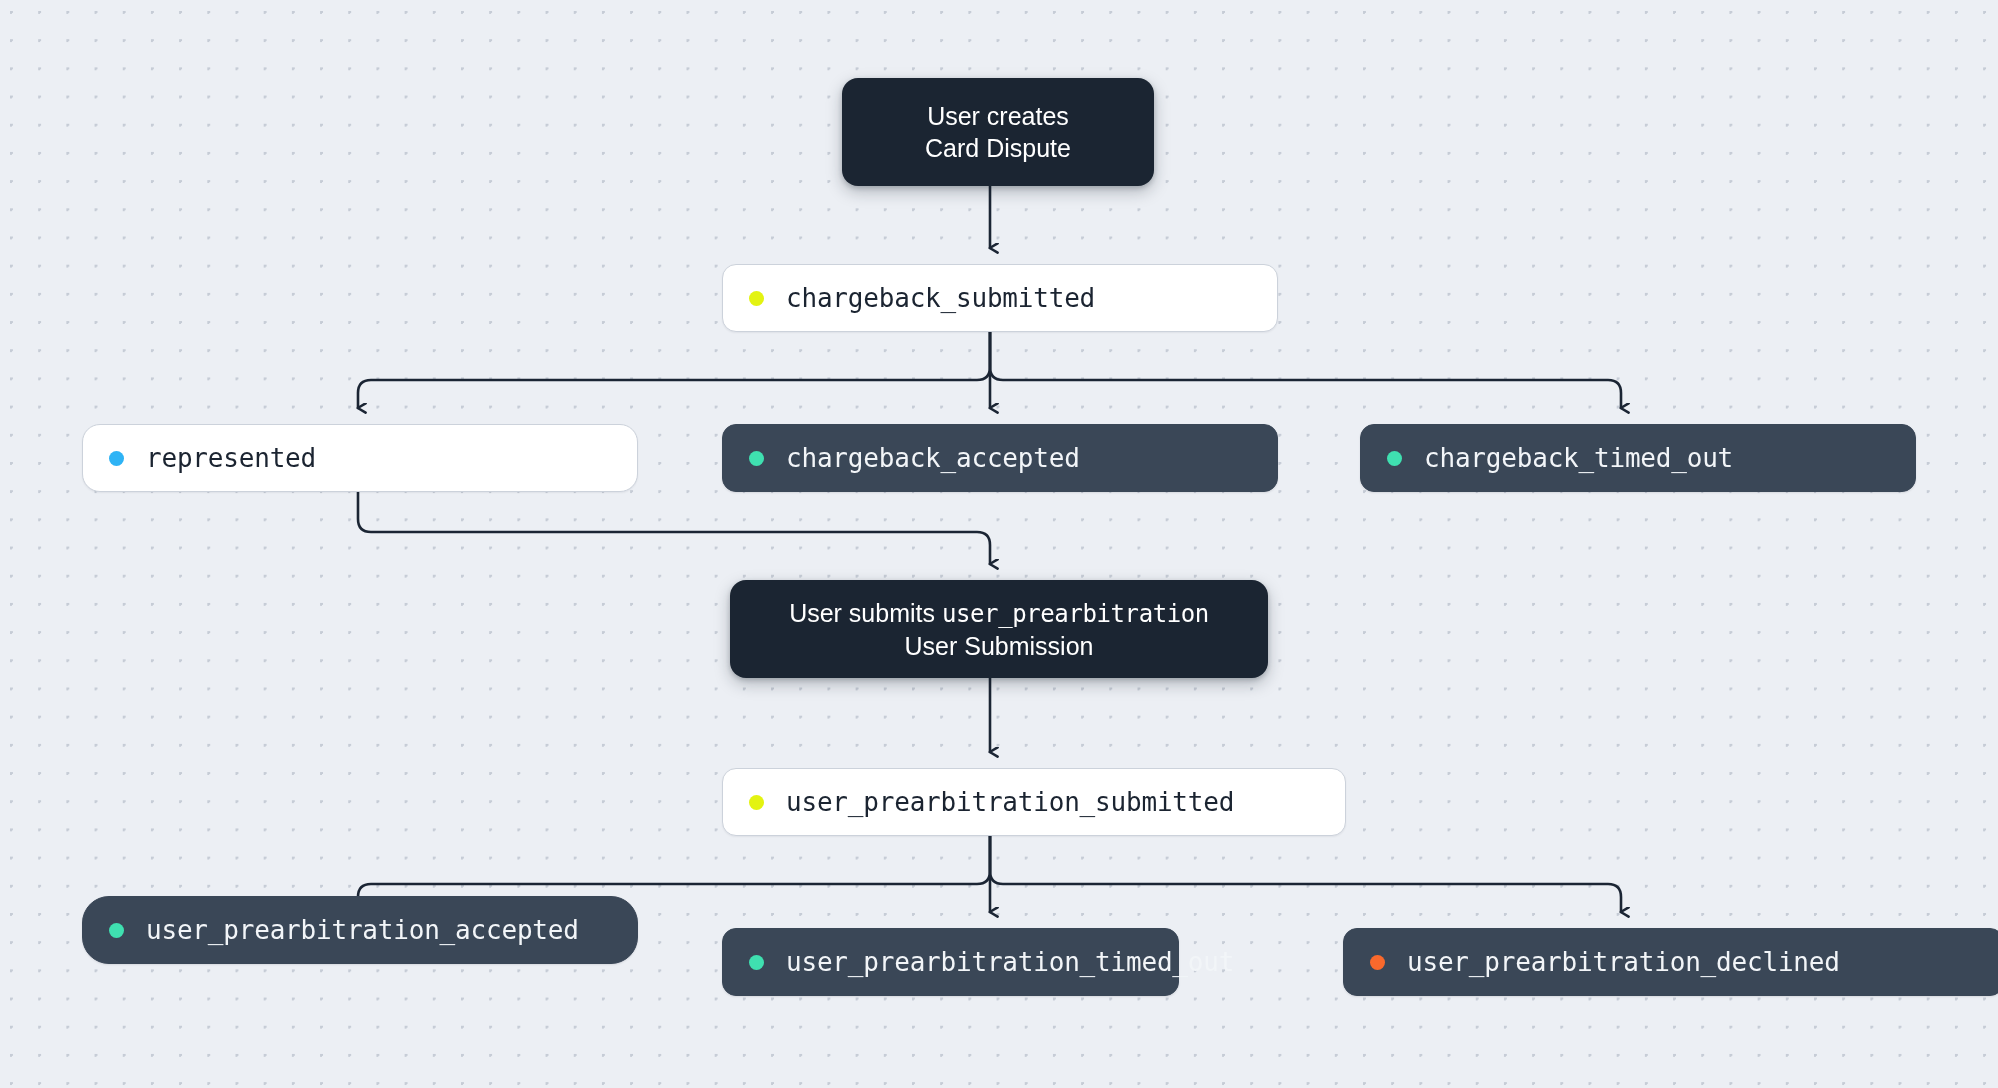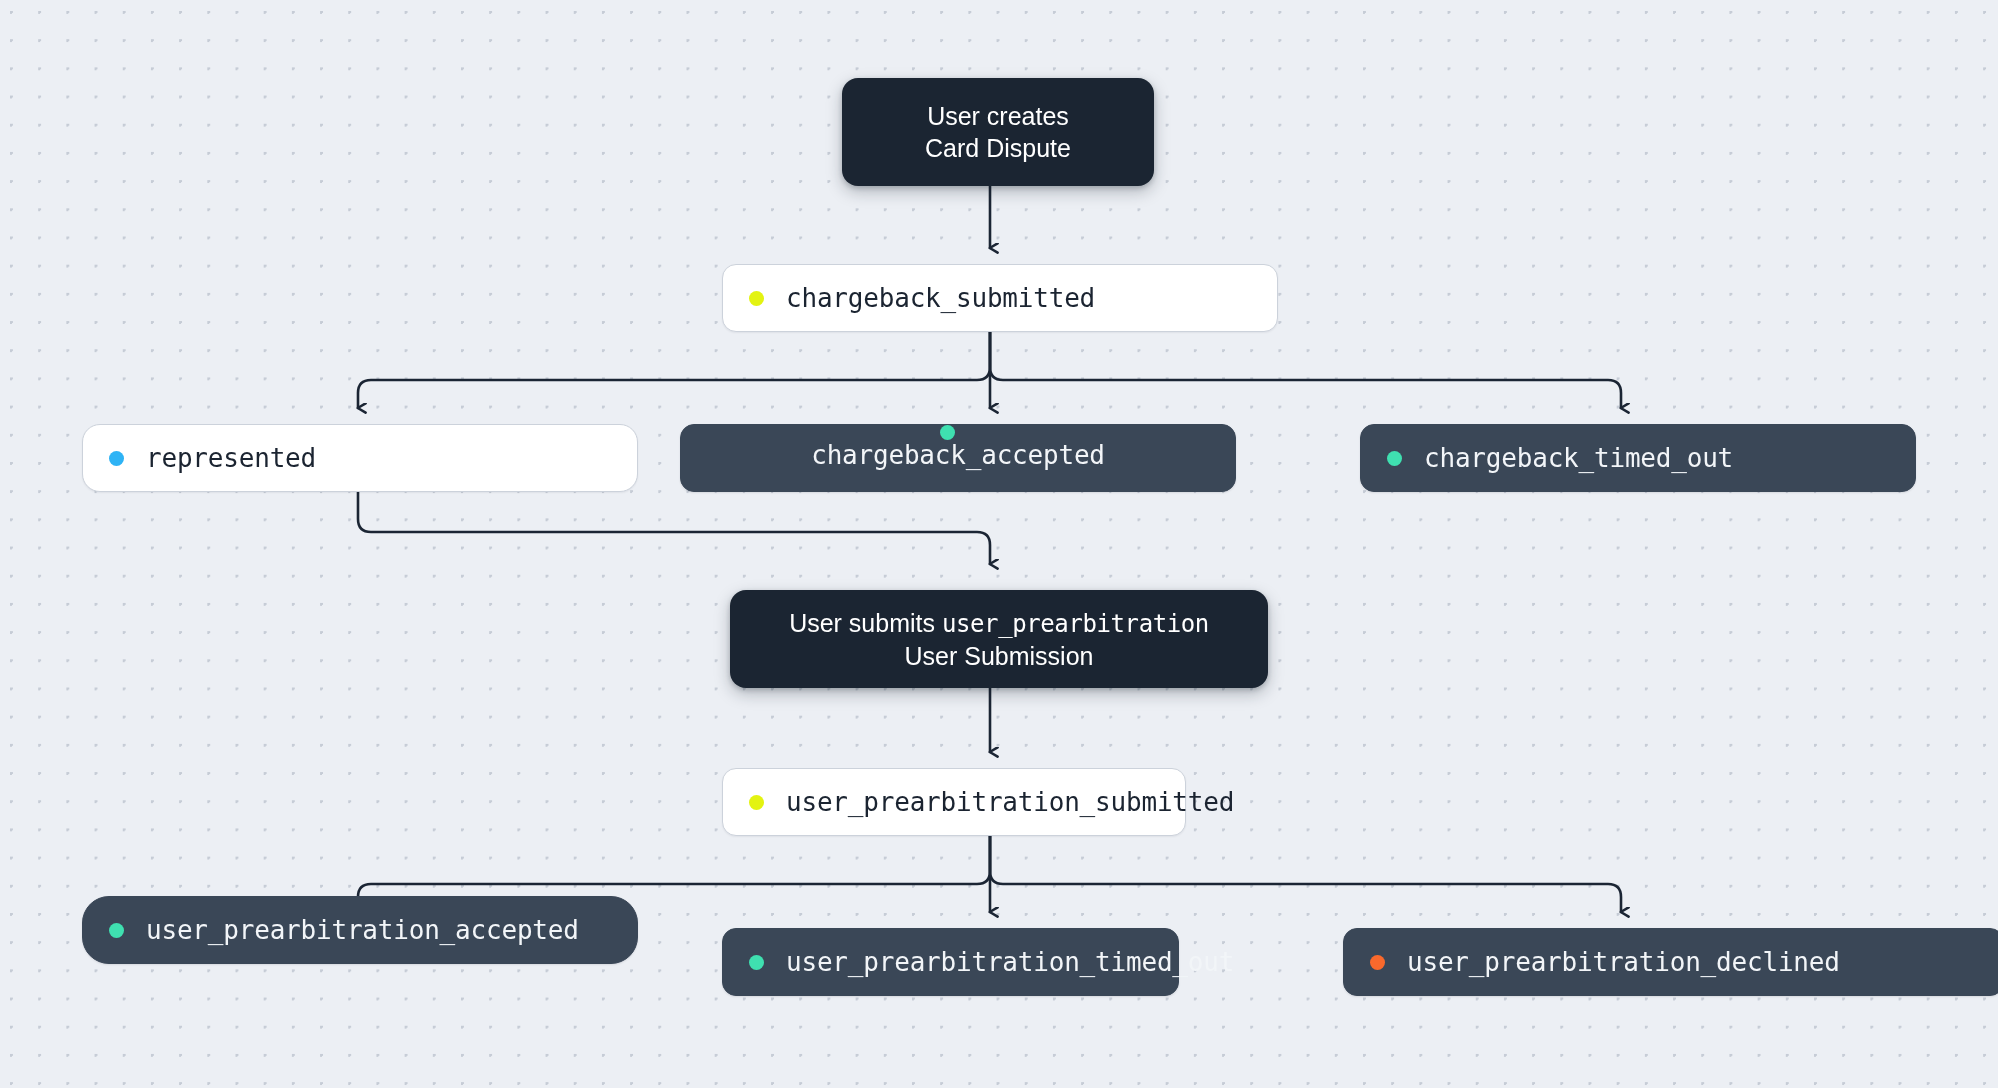--- a/index.html
+++ b/index.html
@@ -134,36 +134,36 @@
   <div class="node state light" style="left:722px; top:264px; width:556px;">
     <span class="dot" style="background:#e3f311"></span>
     <span class="state-label">chargeback_submitted</span>
   </div>
 
   <div class="node state light" style="left:82px; top:424px; width:556px;border-radius:18px;">
     <span class="dot" style="background:#2eb3f5"></span>
     <span class="state-label">represented</span>
   </div>
 
-  <div class="node state dark" style="left:680px; top:424px; width:556px;flex-direction:column;">
+  <div class="node state dark" style="left:722px; top:424px; width:556px;">
     <span class="dot" style="background:#3fe0b0"></span>
     <span class="state-label">chargeback_accepted</span>
   </div>
 
   <div class="node state dark" style="left:1360px; top:424px; width:556px;">
     <span class="dot" style="background:#3fe0b0"></span>
     <span class="state-label">chargeback_timed_out</span>
   </div>
 
-  <div class="node action" style="left:730px; top:580px; width:538px; height:98px;margin-top:10px;">
+  <div class="node action" style="left:730px; top:580px; width:538px; height:98px;">
     <div class="action-line"><span>User submits </span><span class="mono">user_prearbitration</span></div>
     <div class="action-line">User Submission</div>
   </div>
 
-  <div class="node state light" style="left:722px; top:768px; width:464px;text-align:center;">
+  <div class="node state light" style="left:722px; top:768px; width:624px;text-align:center;">
     <span class="dot" style="background:#e3f311"></span>
     <span class="state-label">user_prearbitration_submitted</span>
   </div>
 
   <div class="node state dark" style="left:82px; top:896px; width:556px;border-radius:27px;">
     <span class="dot" style="background:#3fe0b0"></span>
     <span class="state-label">user_prearbitration_accepted</span>
   </div>
 
   <div class="node state dark" style="left:722px; top:928px; width:457px;">

